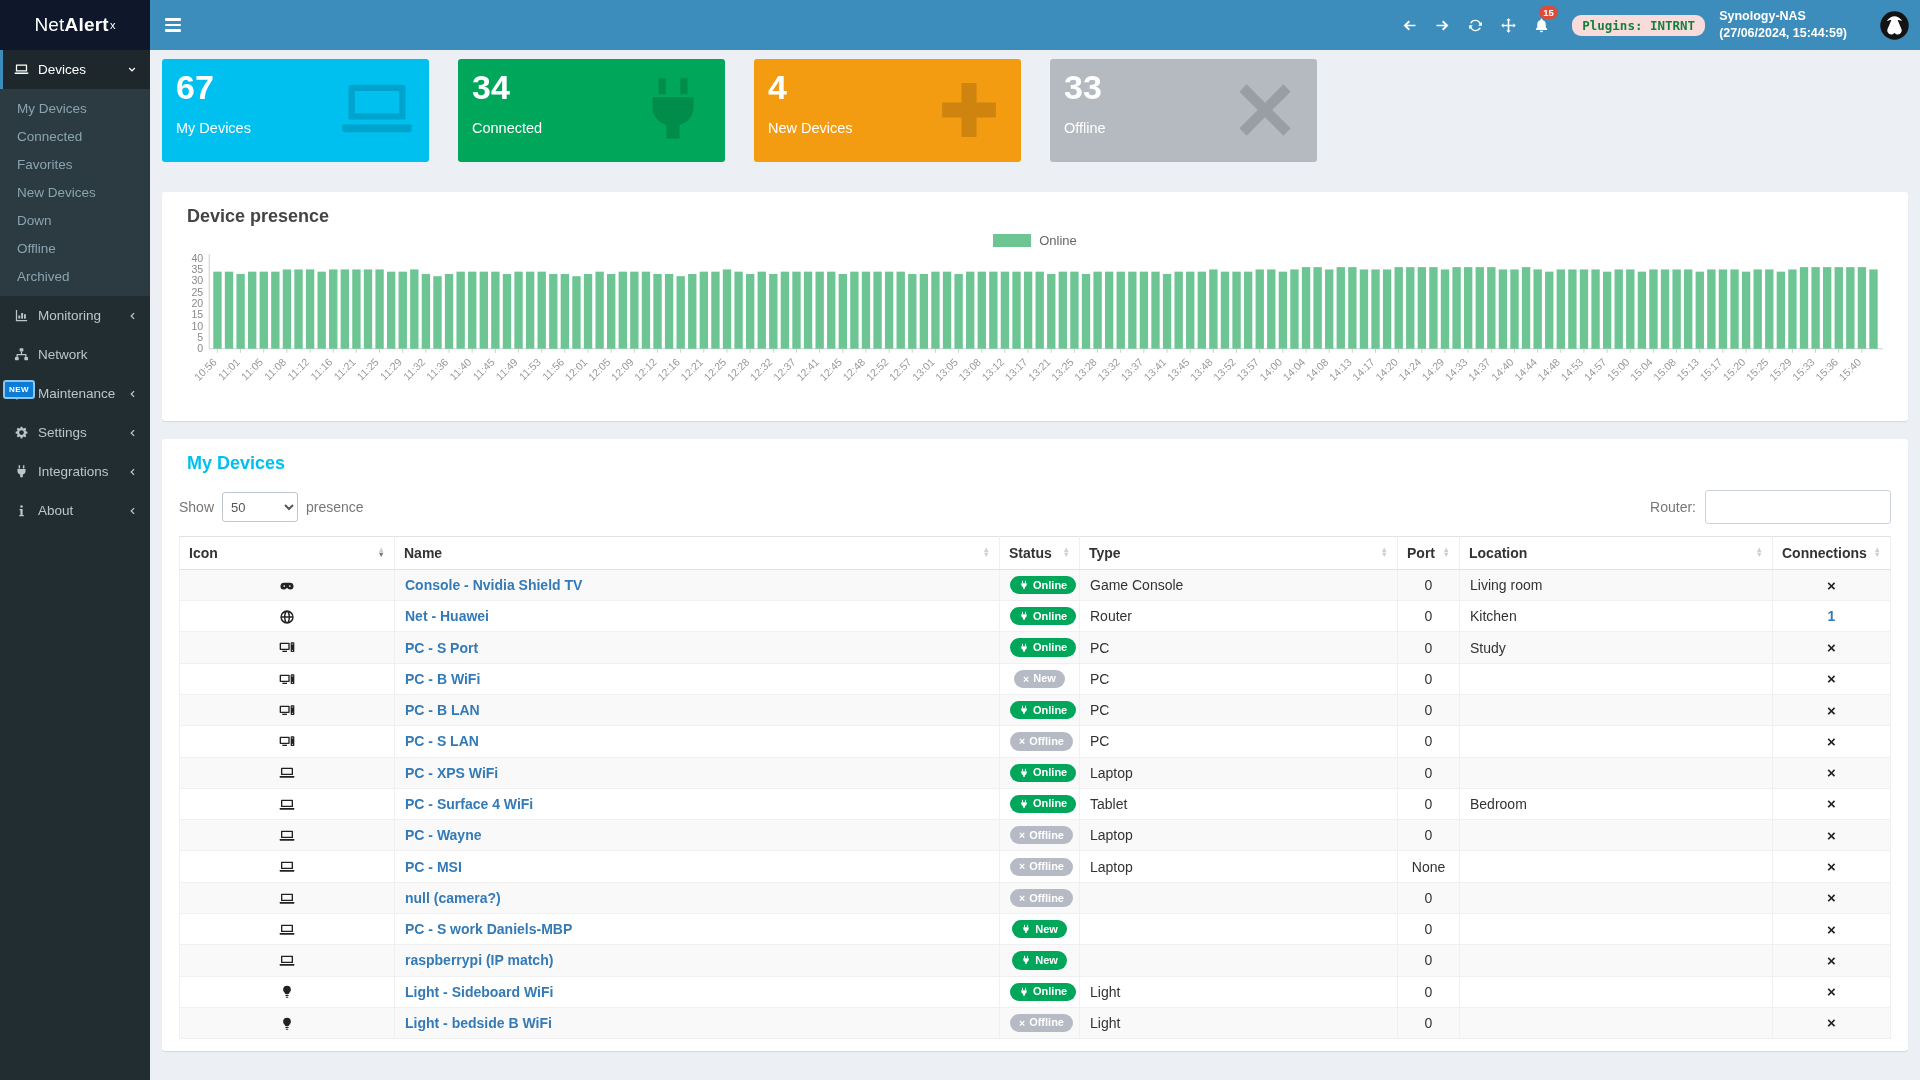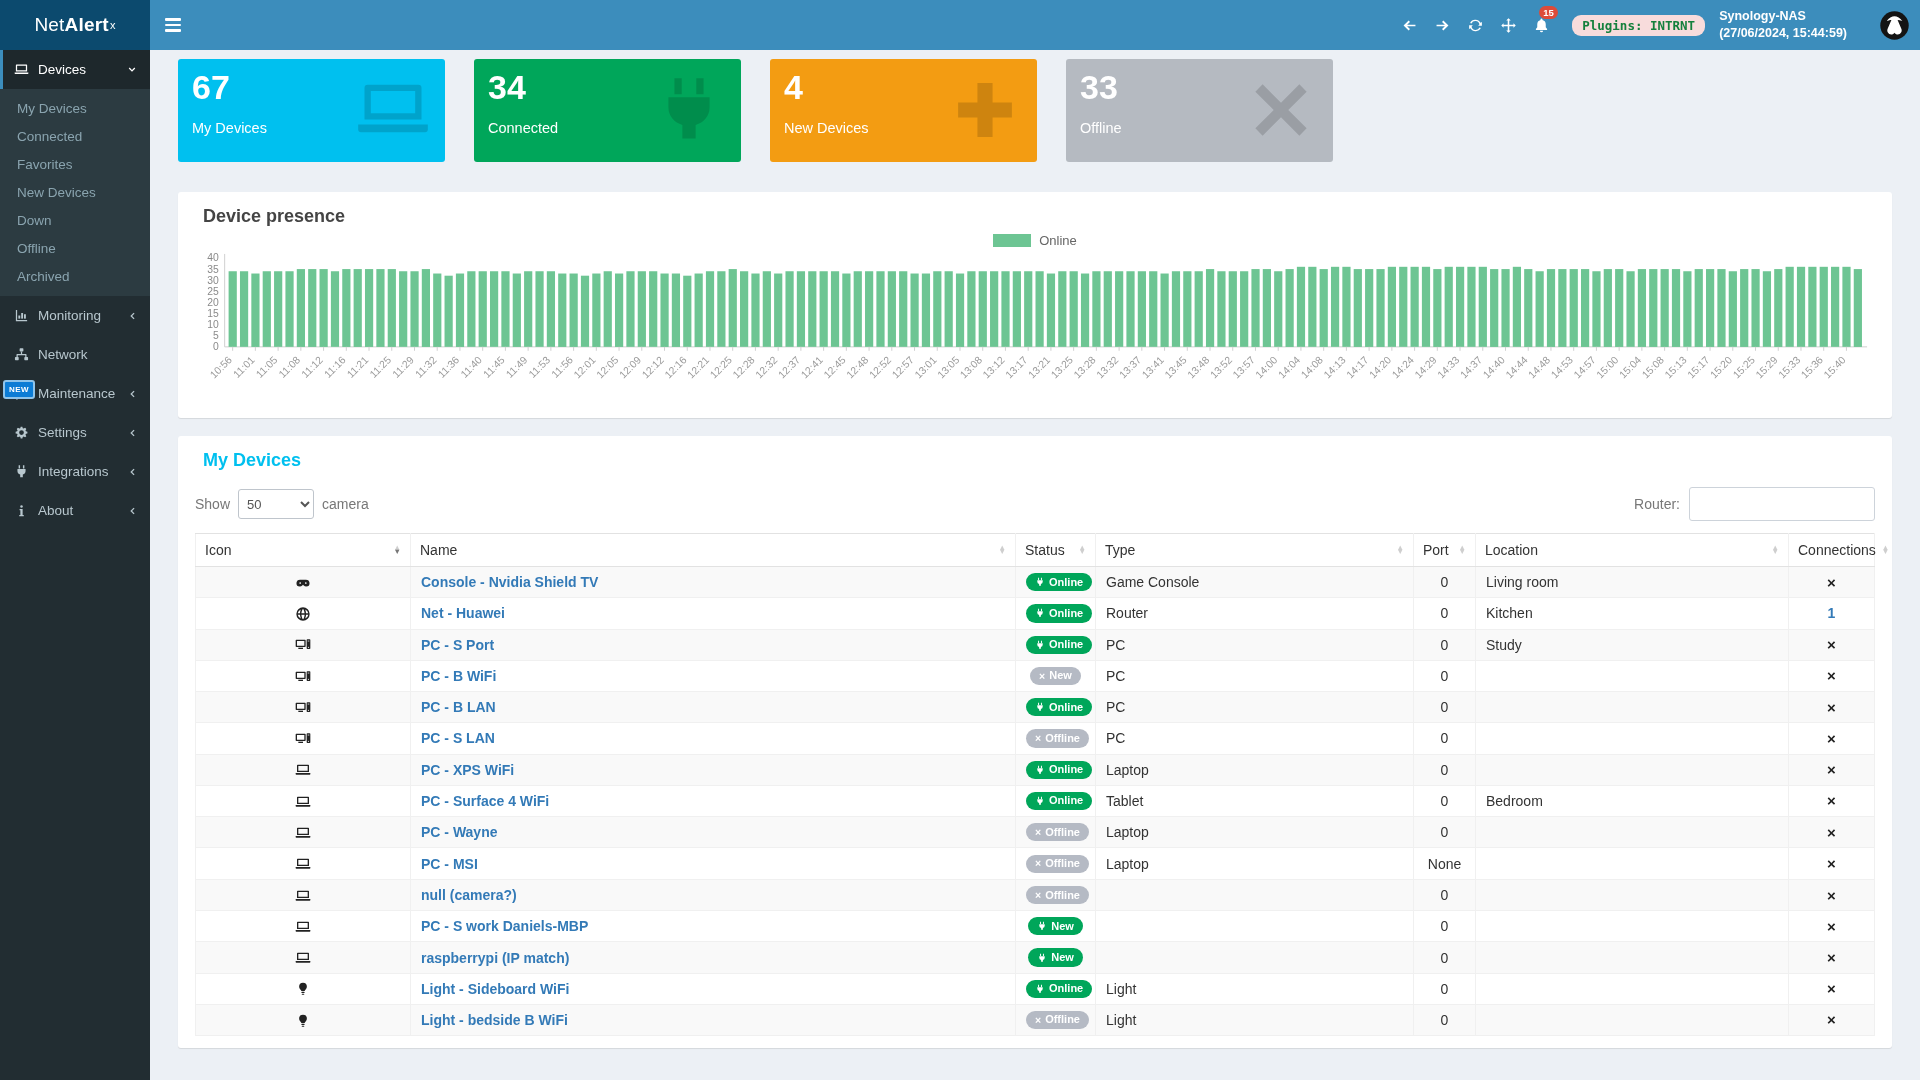--- a/index.html
+++ b/index.html
@@ -2,21 +2,21 @@
 <html><head>
 <meta charset="utf-8">
 <style>
   html,body{margin:0;padding:0}
   body{width:1920px;height:1080px;overflow:hidden;background:#ecf0f5;font-family:"Liberation Sans",sans-serif;-webkit-font-smoothing:antialiased}
   .ic{display:inline-block;vertical-align:middle}
   svg.ic{width:16px;height:16px}
 
   
   .topbar{position:fixed;top:0;left:0;right:0;height:50px;background:#3c8dbc;display:flex;align-items:stretch;z-index:40}
-  .logo{width:150px;background:#0c4a6e;color:#fff;display:flex;align-items:center;justify-content:center;font-size:19px;letter-spacing:.2px;cursor:pointer}
+  .logo{width:150px;background:#0f172a;color:#fff;display:flex;align-items:center;justify-content:center;font-size:19px;letter-spacing:.2px;cursor:pointer}
   .logo b{font-weight:bold}
   .logo sup{font-size:11px;margin-left:1px}
   .hamburger{width:46px;display:flex;flex-direction:column;justify-content:center;align-items:center;gap:3px;cursor:pointer}
   .hamburger i{display:block;width:16px;height:2.4px;background:#fff;border-radius:1px}
   .top-right{margin-left:auto;display:flex;align-items:center;color:#fff;padding-right:10px}
   .nav-ic{width:33px;height:50px;display:flex;align-items:center;justify-content:center;cursor:pointer}
   .nav-ic svg{width:17px;height:17px}
   .bell-wrap{position:relative}
   .badge-count{position:absolute;top:6px;right:0;background:#dd4b39;color:#fff;font-size:9.5px;font-weight:bold;padding:1px 4.5px;border-radius:8px;line-height:1.2}
   .plugins{background:#f8dcdc;color:#15803d;font-family:"DejaVu Sans Mono",monospace;font-size:12.5px;font-weight:bold;padding:3px 10px;border-radius:9px;margin:0 14px;cursor:pointer;white-space:nowrap}
@@ -29,21 +29,21 @@
   .s-item{display:flex;align-items:center;gap:9px;padding:12px 12px;color:#b8c7ce;font-size:13.5px;cursor:pointer;border-left:3px solid transparent;padding-left:11px}
   .s-item svg{width:15px;height:15px;flex:none}
   .s-item.active{background:#1e282c;color:#fff;border-left-color:#3c8dbc}
   .s-item .chev{margin-left:auto;display:flex}
   .s-item .chev svg{width:12px;height:12px}
   .submenu{background:#2c3b41;padding:5px 0 6px}
   .sub-item{padding:6.5px 14px 6.5px 17px;color:#8aa4af;font-size:13.5px;cursor:pointer}
   .new-badge{position:absolute;left:3px;top:330px;background:#0c7cd5;border:2px solid #8fc4ea;border-radius:3px;color:#fff;font-size:8px;font-weight:bold;padding:3px 4px;letter-spacing:.5px}
 
   
-  .main{margin-left:150px;padding:8px 28px 0;border-top:3px solid #4d94c1;box-sizing:border-box;height:1080px;overflow:hidden}
+  .main{margin-left:150px;padding:8px 12px 0;border-top:3px solid #4d94c1;box-sizing:border-box;height:1080px;overflow:hidden}
   .page-title{display:flex;align-items:center;gap:10px;font-size:25px;color:#454545;margin:5px 0 14px;padding-left:3px}
   .page-title svg{width:25px;height:25px;color:#3d3d3d}
 
   .cards{display:flex;gap:29px;margin-bottom:30px}
   .card{width:267px;height:103px;border-radius:3px;color:#fff;position:relative;padding:9px 14px;box-sizing:border-box;cursor:pointer;overflow:hidden}
   .card .num{font-size:34px;font-weight:bold;line-height:1.15}
   .card .lbl{font-size:14.5px;margin-top:13px}
   .card .bigic{position:absolute;right:14px;top:13px;width:76px;height:76px;color:rgba(0,0,0,0.15)}
   .card .bigic svg{width:76px;height:76px}
 
@@ -54,21 +54,21 @@
   .legend .sw{width:38px;height:13px;display:inline-block}
   #chart-box svg{display:block;width:100%}
 
   .controls{display:flex;align-items:center;color:#777;font-size:14px;margin:16px 0 12px}
   .controls select{width:76px;height:30px;margin:0 8px;border:1px solid #bfc5cc;border-radius:3px;color:#555;font-size:13px;font-family:"Liberation Sans",sans-serif;padding:0 4px;background:#fff}
   .search-wrap{margin-left:auto;display:flex;align-items:center;gap:9px}
   .search-wrap input{width:168px;height:28px;border:1px solid #cdd3da;border-radius:3px;padding:2px 8px;font-size:14px;outline:none}
 
   table{width:100%;border-collapse:collapse;table-layout:fixed;font-size:14px;color:#333}
   th,td{border:1px solid #f0f0f0;box-sizing:border-box}
-  th{font-weight:normal;padding:8px 9px;border-top-color:#e2e2e2;border-bottom-color:#e2e2e2;text-align:right}
+  th{font-weight:bold;padding:8px 9px;border-top-color:#e2e2e2;border-bottom-color:#e2e2e2;text-align:right}
   .thflex{display:flex;align-items:center}
   .thflex .sp{flex:1}
   .sorts{display:inline-flex;flex-direction:column;line-height:.62;font-size:7.5px;color:#cfcfcf;margin-left:6px;cursor:pointer}
   .sorts.dark span:last-child{color:#777}
   .th-center .thlbl{margin-left:auto}
   td{padding:6px 10px;height:19px;white-space:nowrap;overflow:hidden}
   tbody tr:nth-child(odd) td{background:#f9f9f9}
   td.c{text-align:center}
   td a{color:#337ab7;font-weight:bold;text-decoration:none;cursor:pointer}
   .rowic{width:17px;height:17px;color:#222}
@@ -582,21 +582,21 @@
       </div>
   </section>
 
   <section class="panel">
     <div class="panel-title aqua">My Devices</div>
     <div class="controls">
       <span>Show</span>
       <select>
         <option>50</option>
       </select>
-      <span>camera</span>
+      <span>presence</span>
       <span class="search-wrap">
         <span>Router:</span>
         <input type="text" value="" style="">
       </span>
     </div>
     <table>
       <colgroup>
         <col style="width:215px">
           <col style="width:605px">
           <col style="width:80px">

